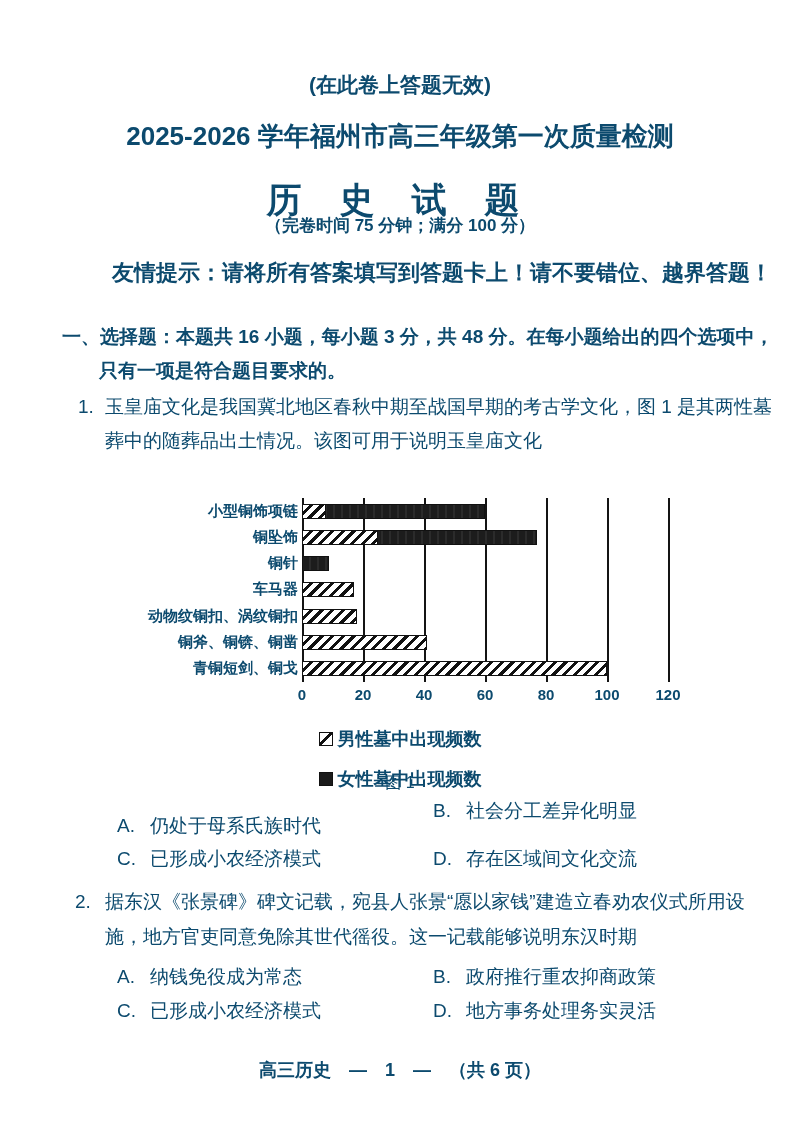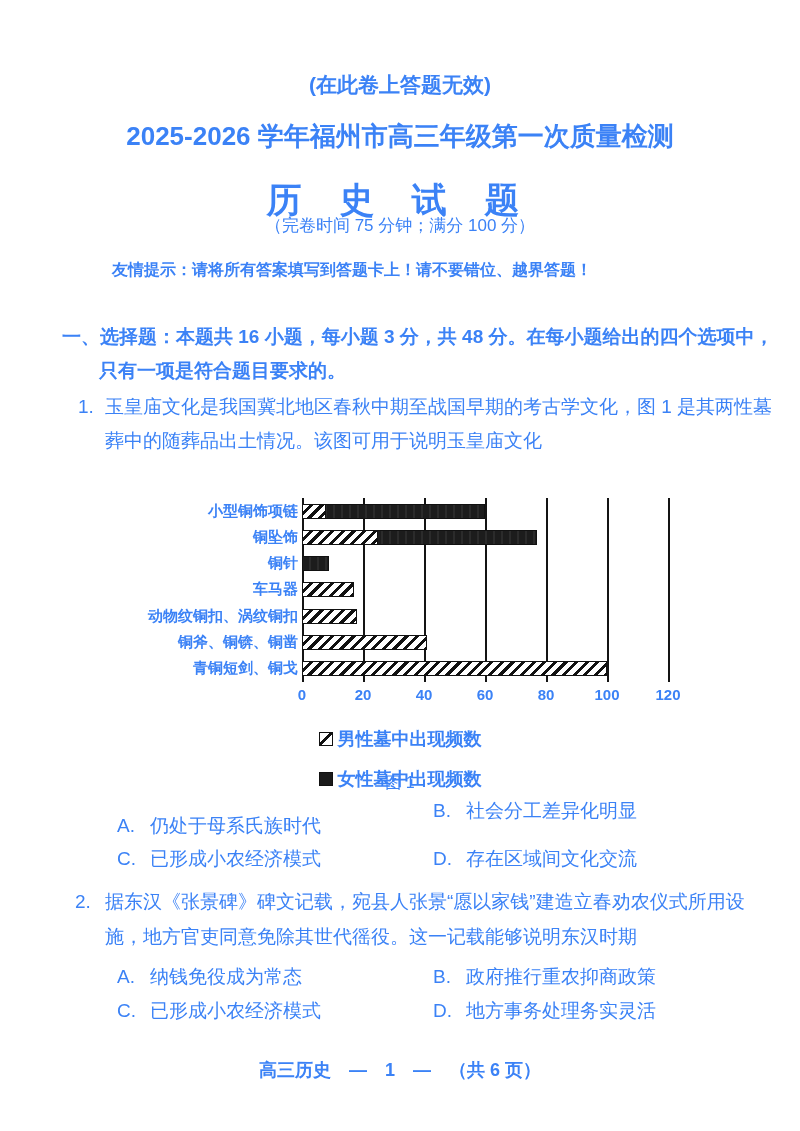--- a/index.html
+++ b/index.html
@@ -1,32 +1,32 @@
 <!DOCTYPE html>
 <html><head>
 <meta charset="utf-8">
 <style>
   html,body { margin:0; padding:0; background:#e8e8e8; }
   .page {
     position:relative;
     width:800px; height:1131px;
     margin:0 auto;
     background:#ffffff;
-    color:#3b82f6;
+    color:#0c4a6e;
     font-family:"Liberation Sans","DejaVu Sans",sans-serif;
     overflow:hidden;
   }
   .abs { position:absolute; white-space:nowrap; line-height:1.2; }
   .center { left:0; right:0; text-align:center; }
 
   .invalid-note { top:72px; font-size:21px; font-weight:bold; }
   .exam-title   { top:121px; font-size:26px; font-weight:bold; }
   .subject-title{ top:179px; font-size:35px; font-weight:bold; letter-spacing:14px; }
-  .time-score   { top:216px; font-size:17px; font-weight:normal; }
-  .reminder     { top:260px; left:112px; font-size:16px; font-weight:bold;text-align:right; }
+  .time-score   { top:216px; font-size:17px; font-weight:bold; }
+  .reminder     { top:260px; left:112px; font-size:22px; font-weight:bold;text-align:right; }
 
   .section-line1 { top:326px; left:62px;  font-size:19px; font-weight:bold; }
   .section-line2 { top:360px; left:99px;  font-size:19px; font-weight:bold; }
 
   .q-number { font-size:19px; }
   .q-line   { font-size:19px; }
 
   
   .figure {
     position:absolute; left:133px; top:490px; width:550px; height:220px;

